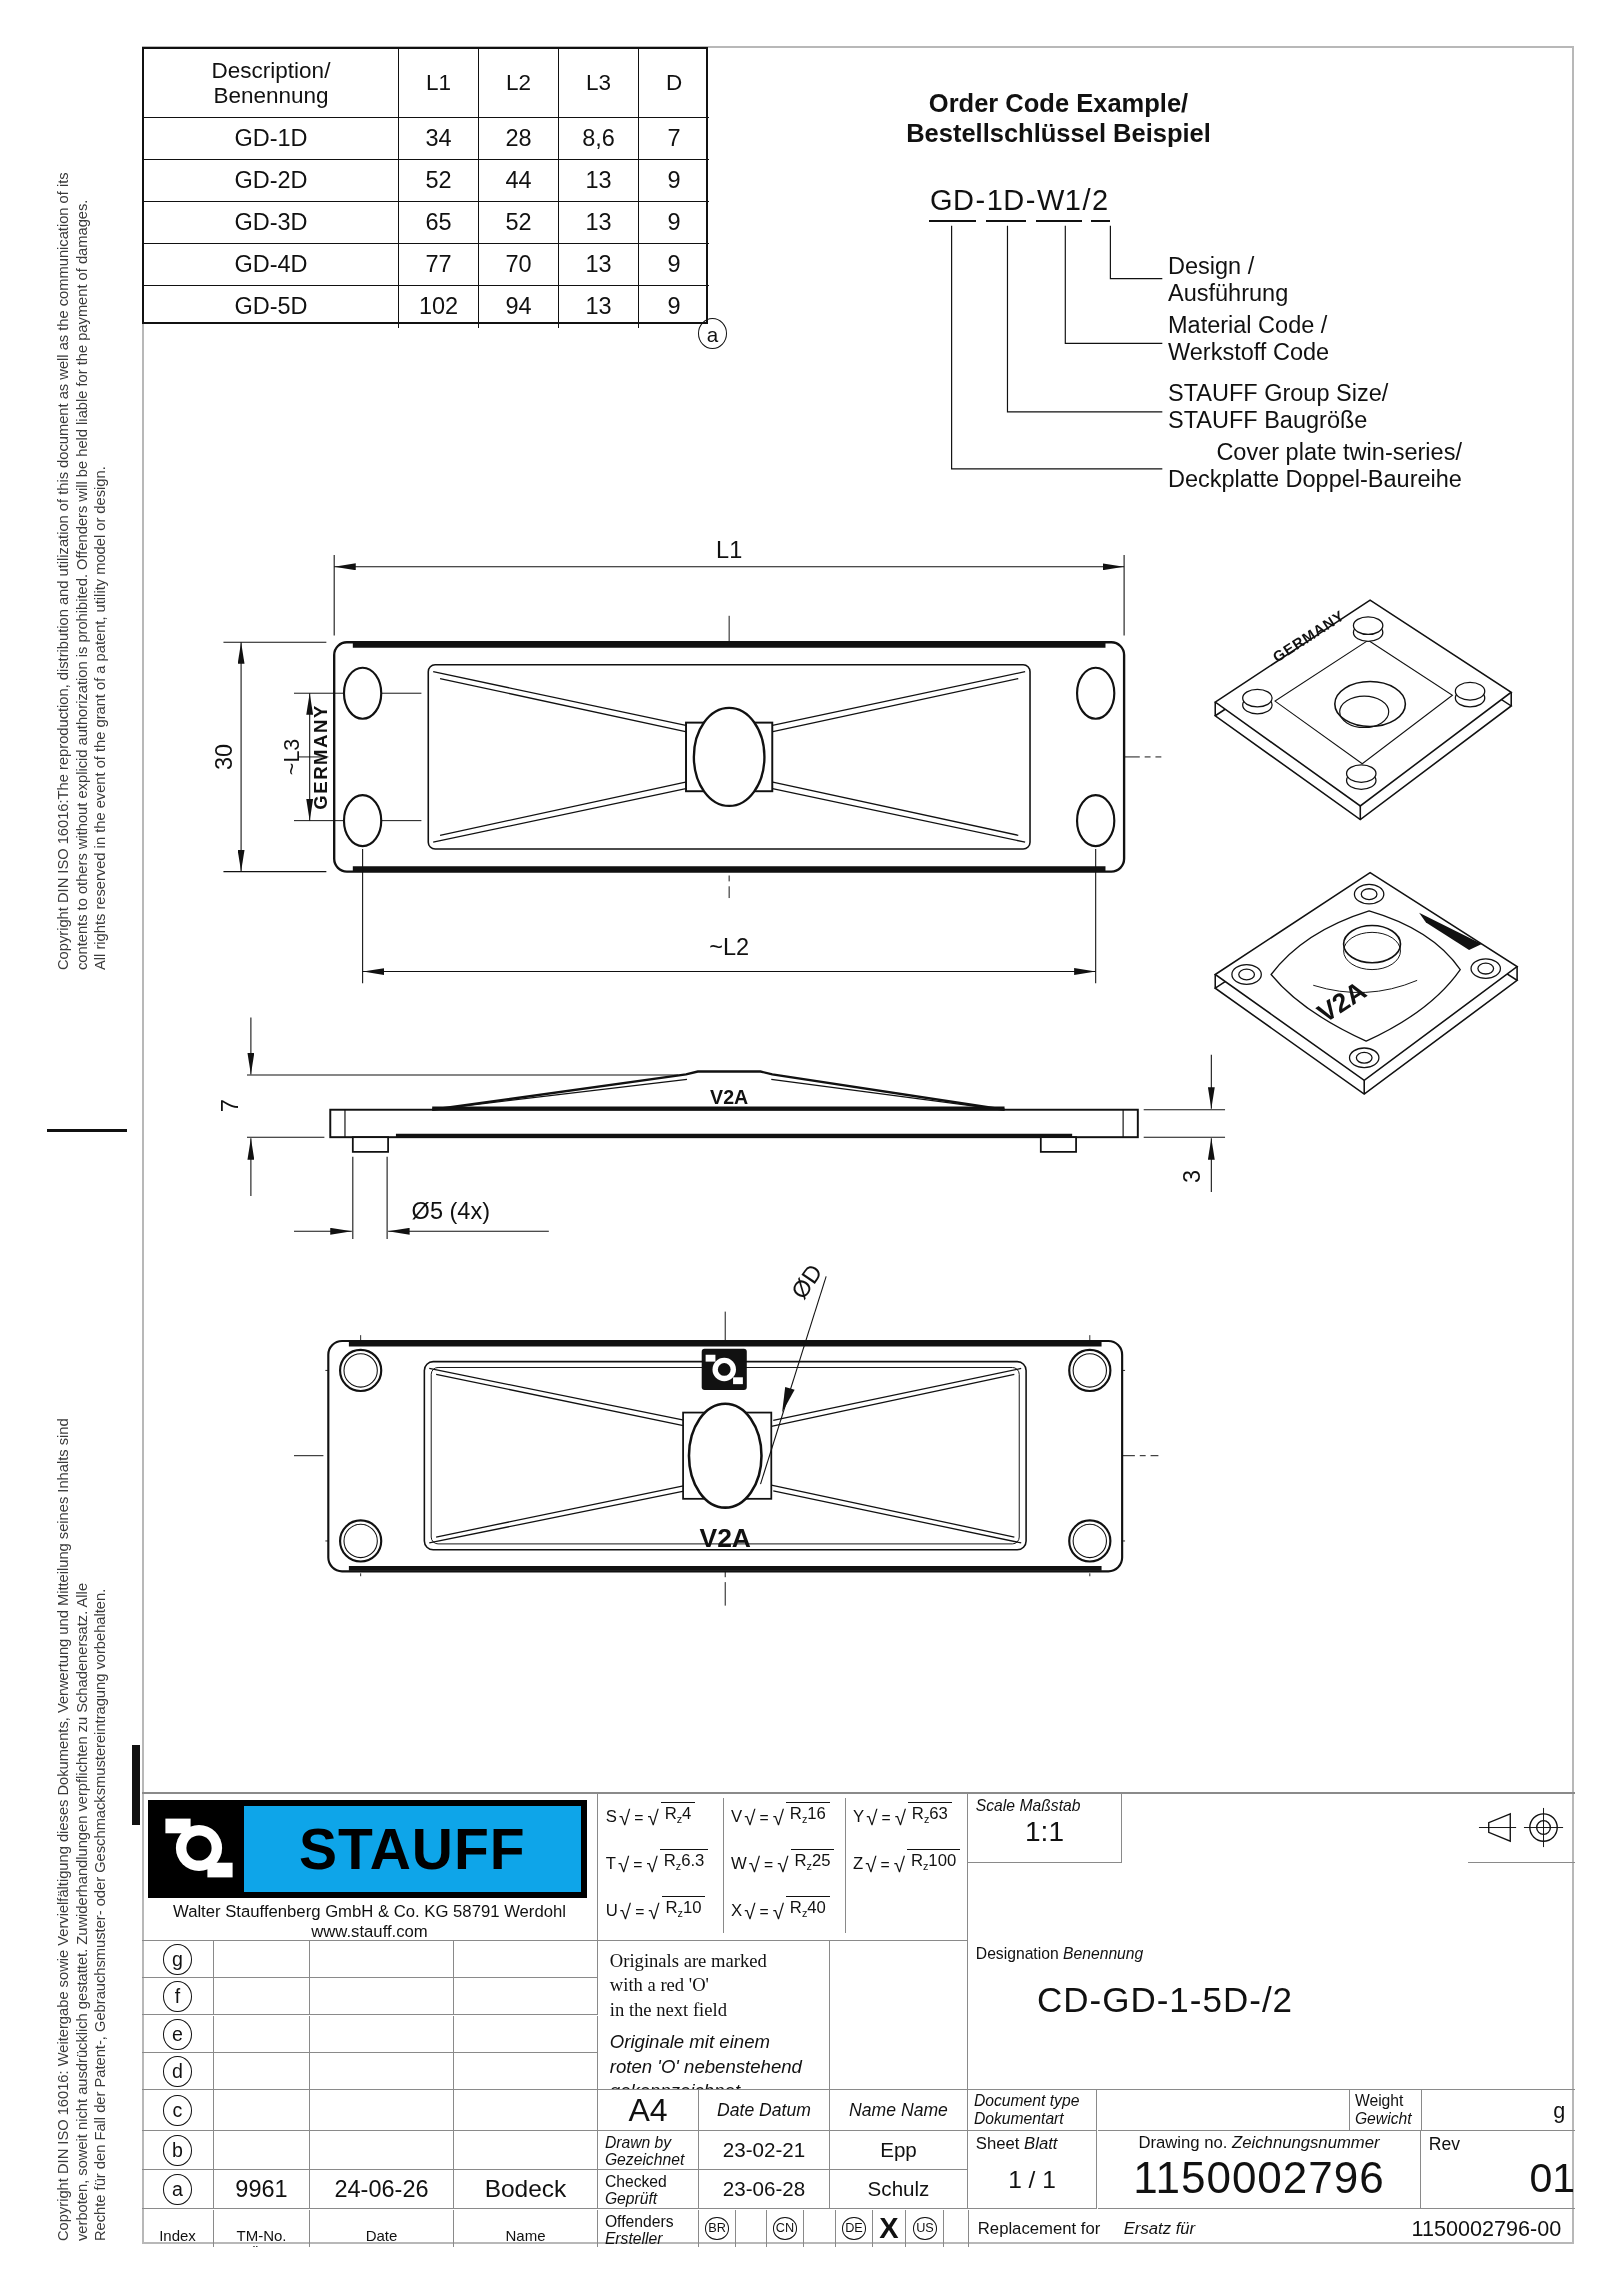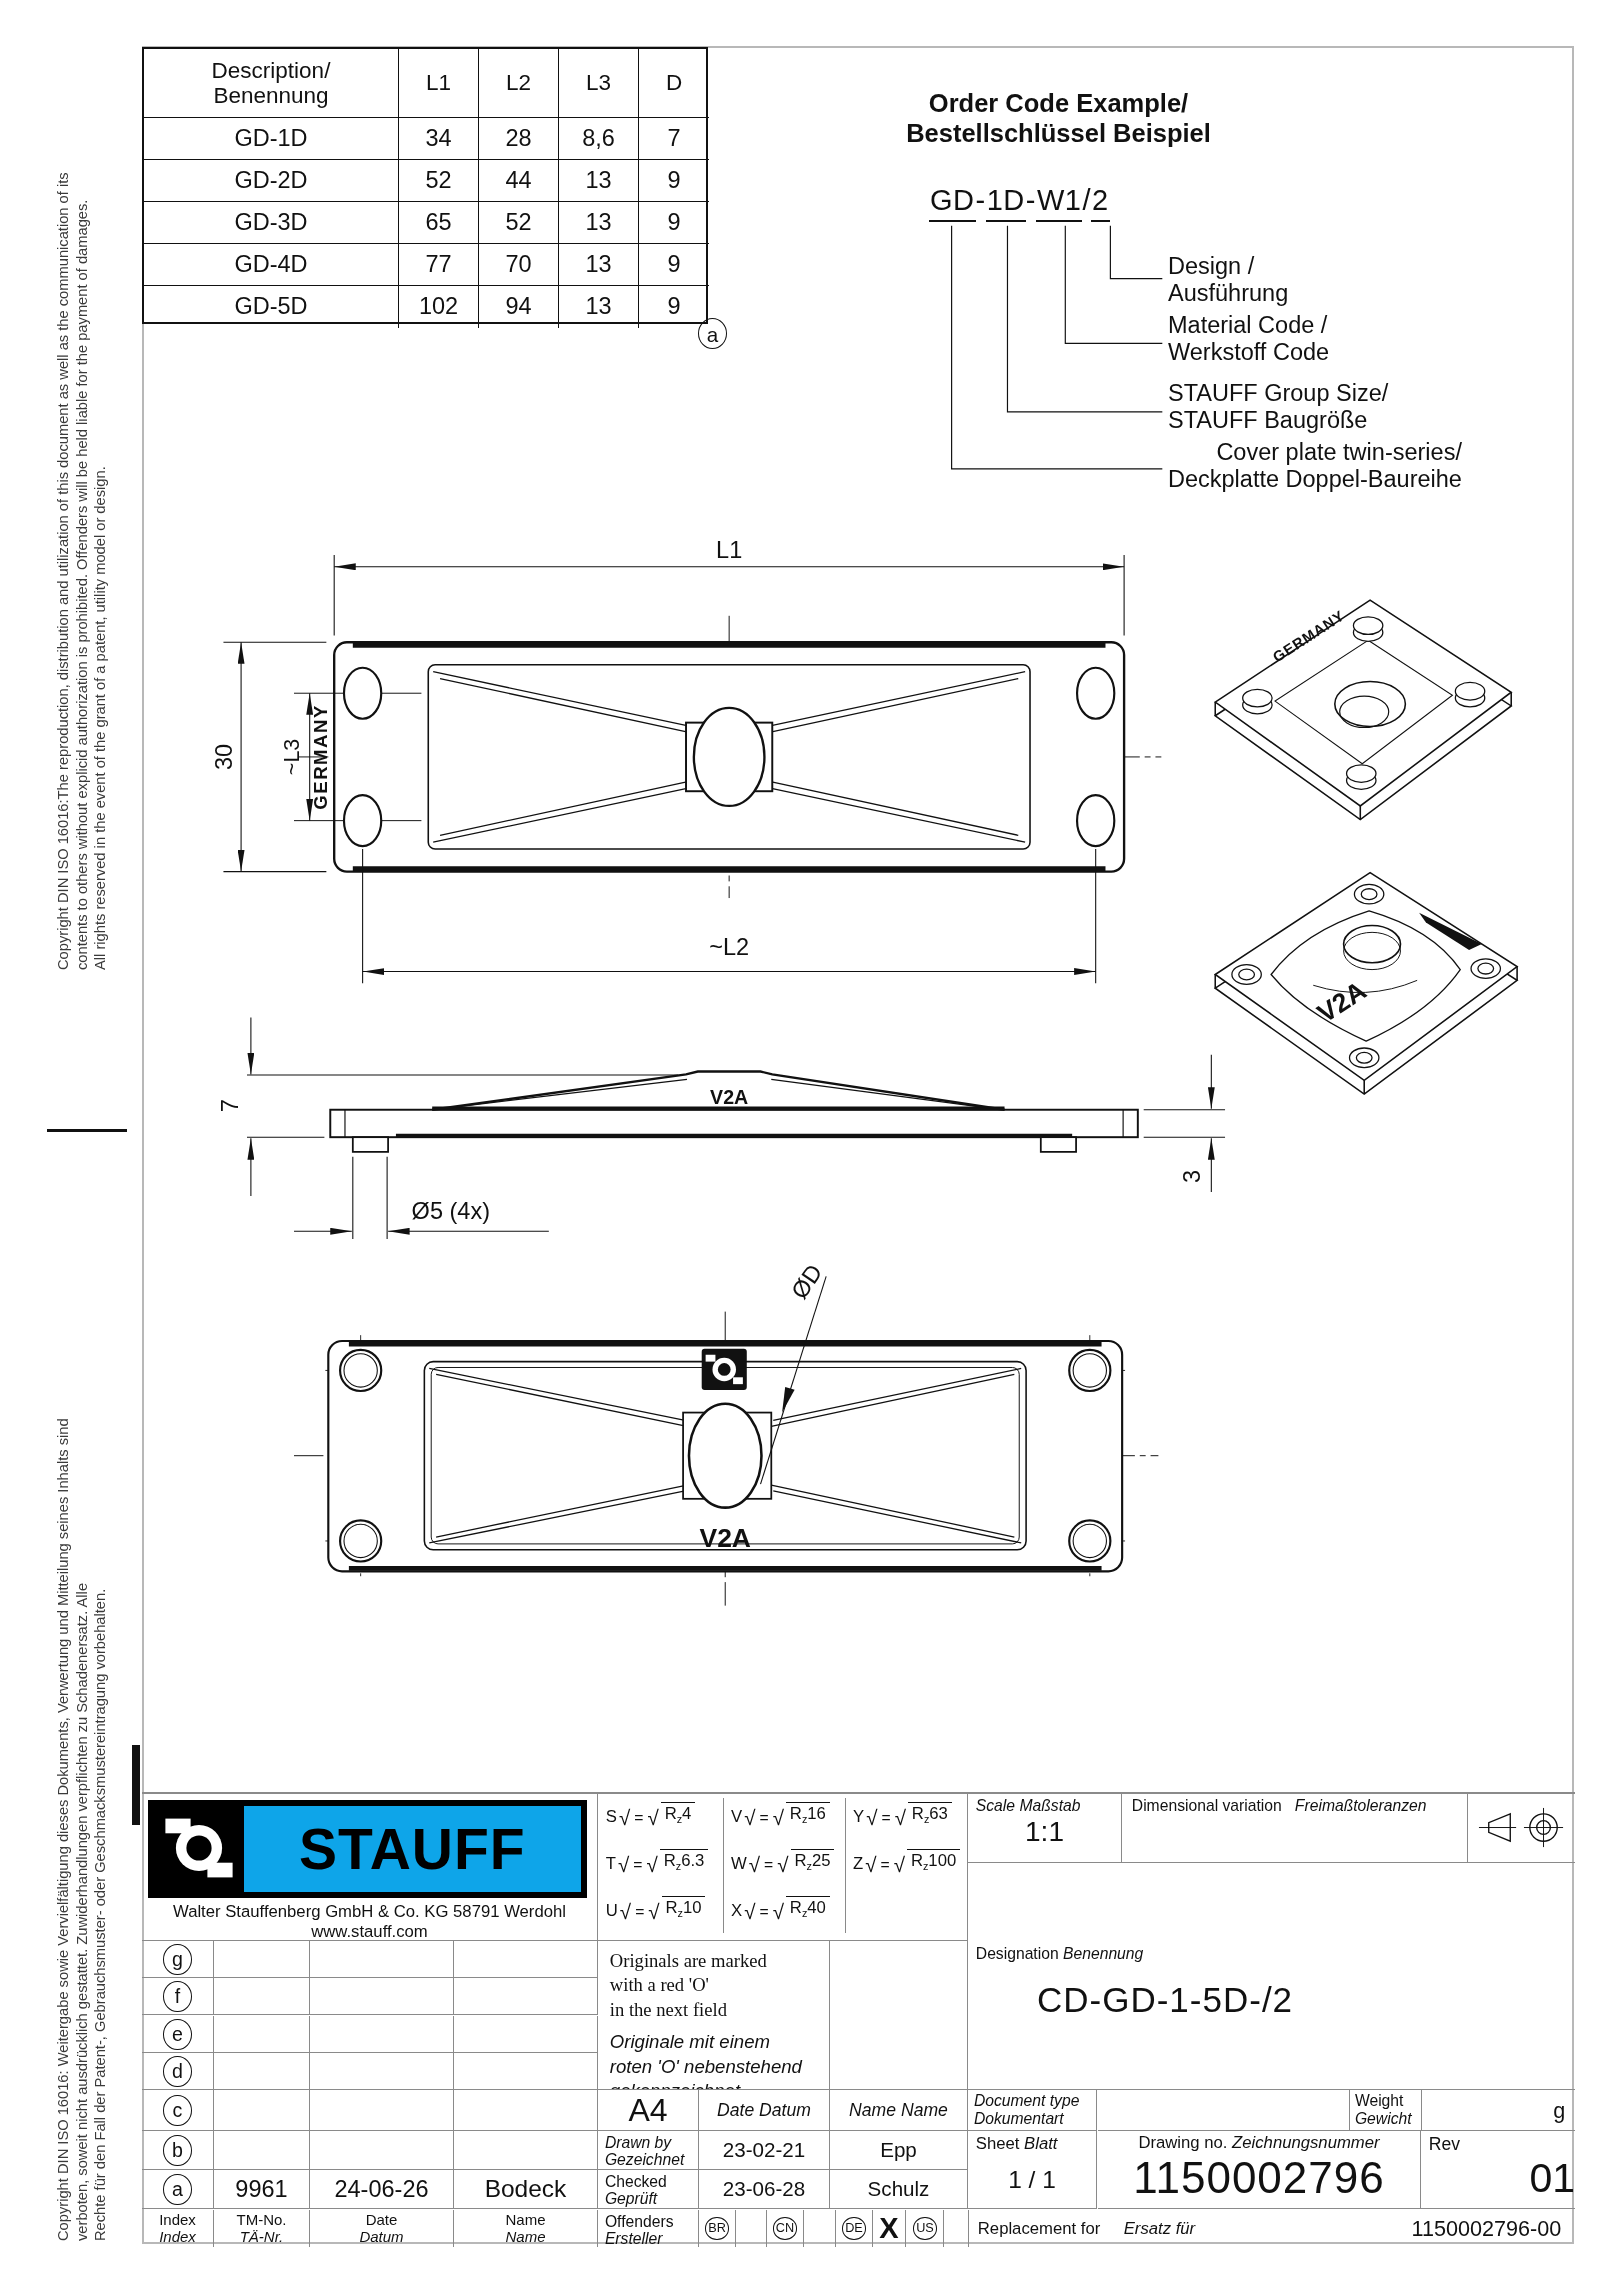--- a/index.html
+++ b/index.html
@@ -62,21 +62,21 @@
   .req { font-size:15.7px; padding:0 2px; }
   .rov { border-top:1.4px solid #111; padding:1px 3.9px 2px; font-size:16.7px; }
   .rov sub { font-size:10.8px; }
   .vd { position:absolute; top:3.9px; width:1.2px; height:135px; background:#8a8a8a; }
   .center { display:flex; align-items:center; justify-content:center; }
   .langb { display:inline-block; border:1.2px solid #111; border-radius:50%;
            font-size:12.7px; line-height:14.7px; padding:2.9px 2px; min-width:17.6px; text-align:center; }
   .idx-oval { display:inline-block; width:26.5px; height:29px; border:1.4px solid #111;
               border-radius:50%; font-size:19.6px; line-height:28px; text-align:center; }
   .two-lab { padding:2.9px 0 0 6.9px; font-size:15.7px; line-height:17.6px; }
-  .hdr2 { font-size:15px; line-height:16.7px; text-align:center; padding-top:2px; }
+  .hdr2 { font-size:15px; line-height:16.7px; text-align:center; padding-top:18px; }
 </style>
 </head>
 <body>
 
 <div class="frame"></div>
 <div class="fold1"></div>
 <div class="fold2"></div>
 
 <div class="copy copy-en">
   <div>Copyright DIN ISO 16016:The reproduction, distribution and utilization of this document as well as the communication of its</div>
@@ -429,23 +429,20 @@
         <span class="rchk">√</span>
         <span class="rov"><span>R</span><sub>z</sub><span>100</span></span>
     </div>
   </div>
 
   <div class="cell bR bB" style="left:826px;top:0;width:154px;height:69px;">
     <div class="lab it" style="padding:2.9px 0 0 7.8px;"><span>Scale</span> <span class="de">Maßstab</span></div>
     <div style="text-align:center;font-size:28px;margin-top:2px;">1:1</div>
   </div>
 
-  <div class="cell bR bB" style="left:980px;top:0;width:346px;height:69px;">
-    <div class="lab" style="padding:2.9px 0 0 9.8px;"><span>Dimensional variation</span>&nbsp;&nbsp; <span class="de">Freimaßtoleranzen</span></div>
-  </div>
 
   <div class="cell bB center" style="left:1326px;top:0;width:107px;height:69px;">
     <svg width="98" height="45" viewBox="0 0 100 46">
       <g stroke="#111" fill="none" stroke-width="1.4">
         <polygon points="38,8 16,17 16,27 38,36"></polygon>
         <line x1="6" y1="22" x2="44" y2="22" stroke-width="1"></line>
         <circle cx="72" cy="22" r="14"></circle>
         <circle cx="72" cy="22" r="7"></circle>
         <line x1="52" y1="22" x2="92" y2="22" stroke-width="1"></line>
         <line x1="72" y1="2" x2="72" y2="42" stroke-width="1"></line>

